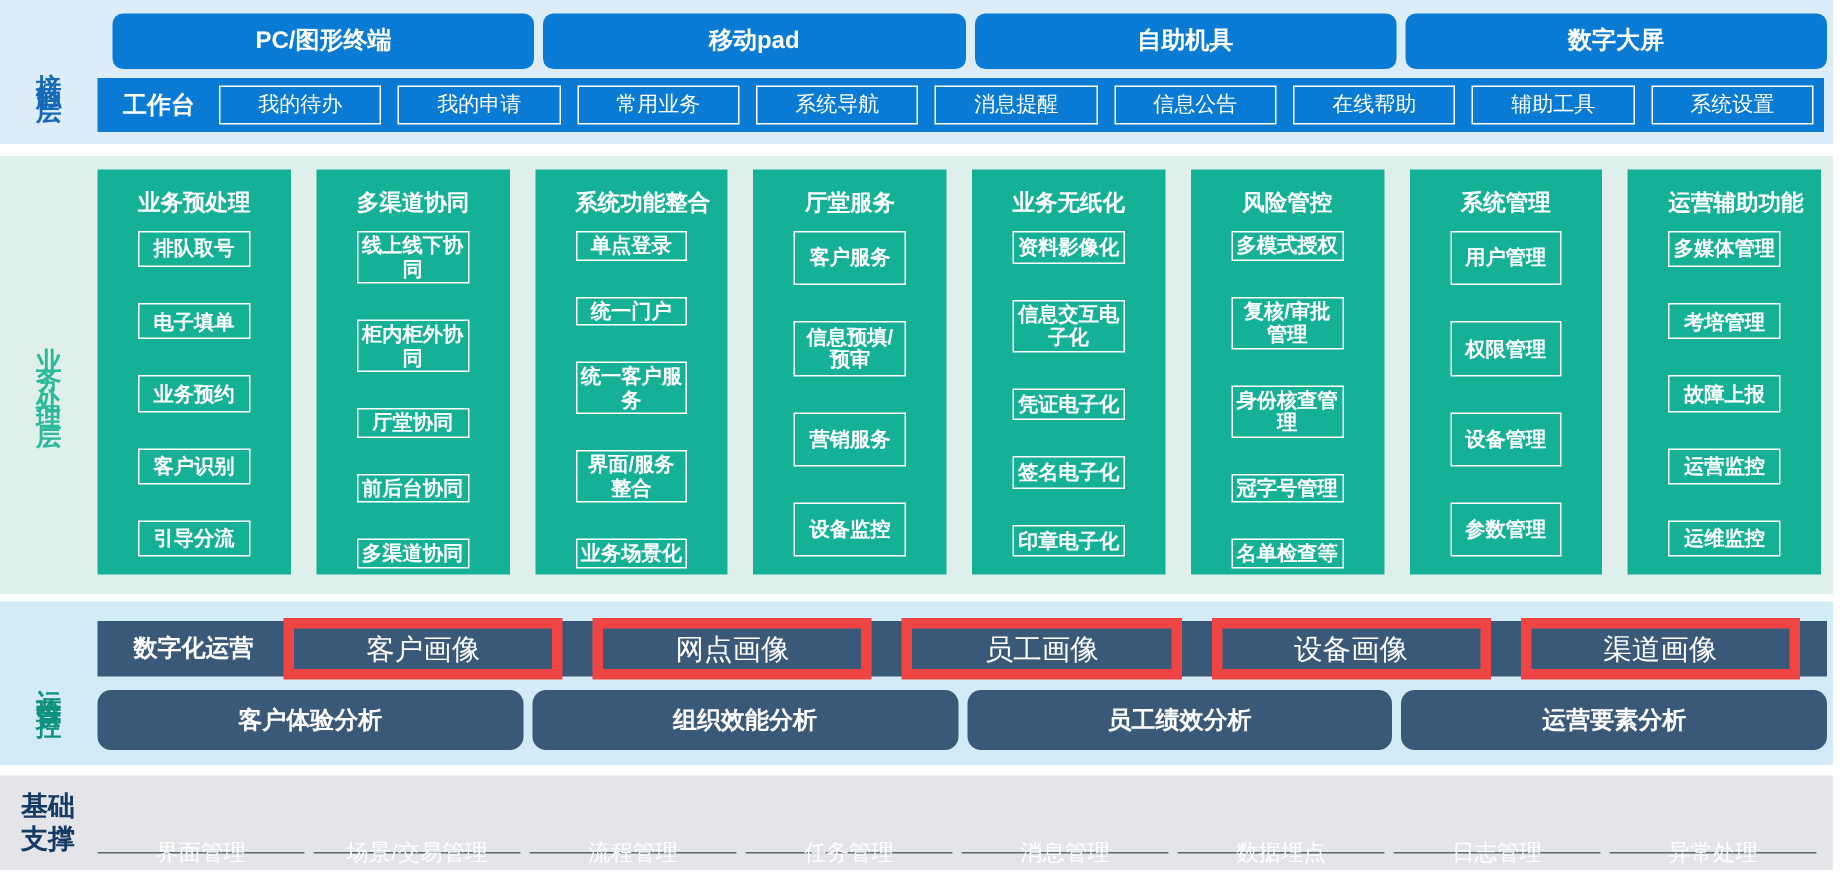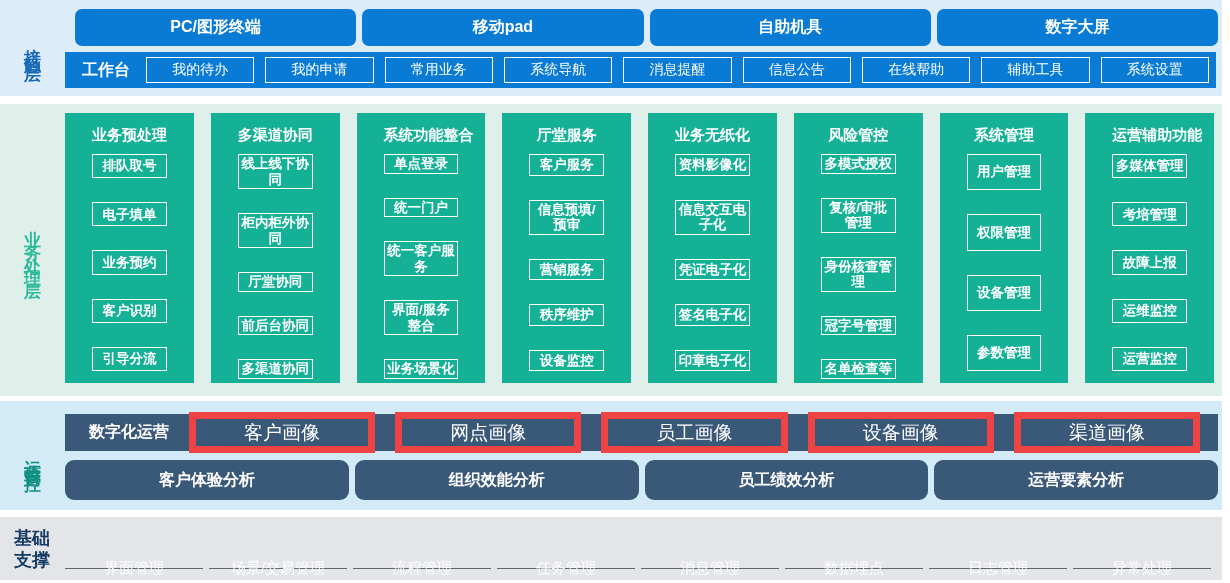--- a/index.html
+++ b/index.html
@@ -150,21 +150,20 @@
 
   <div class="biz-col">
     <div class="biz-col-title">厅堂服务</div>
     <div class="biz-col-items">
   <div class="biz-box">客户服务</div>
 
   <div class="biz-box">信息预填/预审</div>
 
   <div class="biz-box">营销服务</div>
 
-  <div class="biz-box">秩序维护</div>
 
   <div class="biz-box">设备监控</div>
 </div>
   </div>
 
   <div class="biz-col">
     <div class="biz-col-title">业务无纸化</div>
     <div class="biz-col-items">
   <div class="biz-box">资料影像化</div>
 
@@ -209,23 +208,23 @@
 
   <div class="biz-col">
     <div class="biz-col-title">运营辅助功能</div>
     <div class="biz-col-items">
   <div class="biz-box">多媒体管理</div>
 
   <div class="biz-box">考培管理</div>
 
   <div class="biz-box">故障上报</div>
 
+  <div class="biz-box">运营监控</div>
+
   <div class="biz-box">运维监控</div>
-
-  <div class="biz-box">运营监控</div>
 </div>
   </div>
 </div>
   </section>
 
   <section class="sec sec-ops">
     <div class="vlabel vlabel-teal">运营管控</div>
     <div class="ops-bar">
       <span class="ops-label">数字化运营</span>
       <div class="ops-items">

